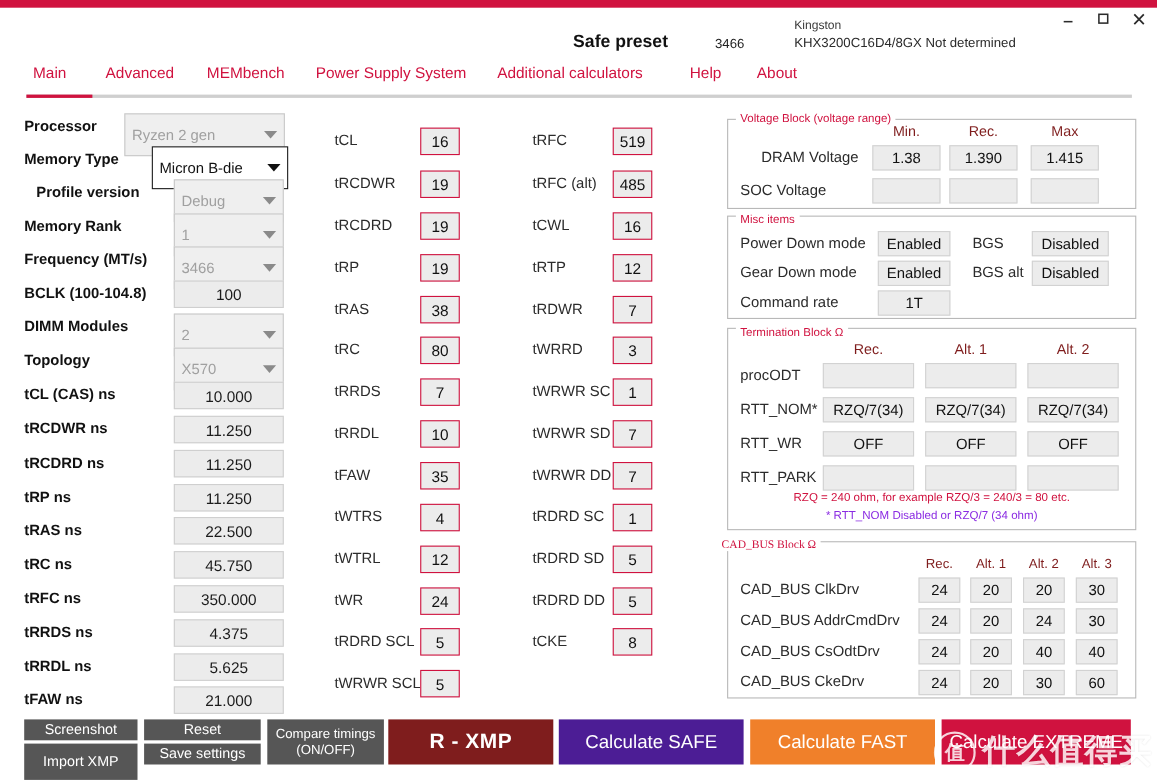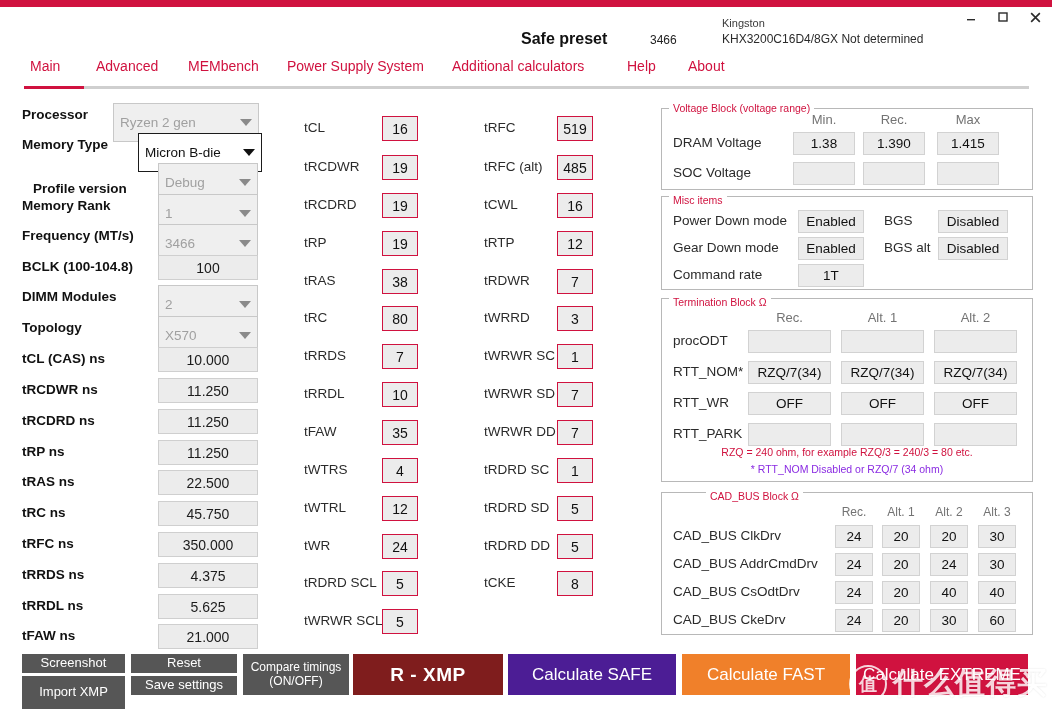--- a/index.html
+++ b/index.html
@@ -48,21 +48,21 @@
 
   
   .t-label{position:absolute;font-size:13.5px;color:#2b2b2b;white-space:nowrap;}
   .t-box{position:absolute;box-sizing:border-box;height:25px;background:#ececec;
          border:1.6px solid #d0123f;font-size:14px;color:#111;
          display:flex;align-items:center;justify-content:center;}
 
   
   .gbox{position:absolute;box-sizing:border-box;border:1px solid #b8b8b8;background:#fff;}
   .gtitle{position:absolute;font-size:10.5px;color:#d0123f;background:#fff;padding:0 4px;white-space:nowrap;}
-  .col-head{position:absolute;font-size:13px;color:#737373;text-align:center;}
+  .col-head{position:absolute;font-size:13px;color:#7f1d1d;text-align:center;}
   .r-label{position:absolute;font-size:13.5px;color:#2b2b2b;white-space:nowrap;}
   .vbox{position:absolute;box-sizing:border-box;height:23px;background:#ececec;border:1px solid #d2d2d2;
         font-size:13.5px;color:#111;display:flex;align-items:center;justify-content:center;}
   .vbox.empty{color:transparent;}
   .note{position:absolute;font-size:10.5px;color:#d0123f;text-align:center;white-space:nowrap;}
   .note.alt{color:#8a2be2;}
 
   
   .btn{position:absolute;box-sizing:border-box;display:flex;align-items:center;justify-content:center;
        text-align:center;cursor:pointer;color:#fff;font-size:13px;line-height:1.15;}
@@ -127,21 +127,21 @@
       <div class="lp-label" style="top: 107px;">Processor</div>
       <div class="combo" style="left: 113px; top: 103px; width: 146px;">
         <span class="cv">Ryzen 2 gen</span>
         <span class="arrow"></span>
       </div>
       <div class="lp-label" style="top: 137px;">Memory Type</div>
       <div class="combo active" style="left: 138px; top: 133px; width: 124px;">
         <span class="cv">Micron B-die</span>
         <span class="arrow"></span>
       </div>
-      <div class="lp-label" style="top: 181px; padding-left: 11px;">Profile version</div>
+      <div class="lp-label" style="top: 167px; padding-left: 11px;">Profile version</div>
       <div class="combo" style="left: 158px; top: 163px; width: 100px;">
         <span class="cv">Debug</span>
         <span class="arrow"></span>
       </div>
       <div class="lp-label" style="top: 198px;">Memory Rank</div>
       <div class="combo" style="left: 158px; top: 194px; width: 100px;">
         <span class="cv">1</span>
         <span class="arrow"></span>
       </div>
       <div class="lp-label" style="top: 228px;">Frequency (MT/s)</div>
@@ -241,21 +241,21 @@
       <div class="t-label" style="left: 484px; top: 575px;">tCKE</div>
       <div class="t-box" style="left: 557px; top: 571px; width: 36px;">8</div>
     </div>
 
   <div class="gbox" style="left:661px;top:108px;width:372px;height:82px;"></div>
   <div class="gtitle" style="left:669px;top:102px;">Voltage Block (voltage range)</div>
   <div id="voltblock">
       <div class="col-head" style="left: 793px; top: 112px; width: 62px;">Min.</div>
       <div class="col-head" style="left: 863px; top: 112px; width: 62px;">Rec.</div>
       <div class="col-head" style="left: 937px; top: 112px; width: 62px;">Max</div>
-      <div class="r-label" style="left: 673px; top: 135px;">DRAM Voltage</div>
+      <div class="r-label" style="left: 692px; top: 135px;">DRAM Voltage</div>
       <div class="vbox" style="left: 793px; top: 132px; width: 62px;">1.38</div>
       <div class="vbox" style="left: 863px; top: 132px; width: 62px;">1.390</div>
       <div class="vbox" style="left: 937px; top: 132px; width: 62px;">1.415</div>
       <div class="r-label" style="left: 673px; top: 165px;">SOC Voltage</div>
       <div class="vbox empty" style="left: 793px; top: 162px; width: 62px;"></div>
       <div class="vbox empty" style="left: 863px; top: 162px; width: 62px;"></div>
       <div class="vbox empty" style="left: 937px; top: 162px; width: 62px;"></div>
     </div>
 
   <div class="gbox" style="left:661px;top:196px;width:372px;height:94px;"></div>
@@ -293,21 +293,21 @@
       <div class="vbox" style="left: 934px; top: 392px; width: 83px;">OFF</div>
       <div class="r-label" style="left: 673px; top: 426px;">RTT_PARK</div>
       <div class="vbox empty" style="left: 748px; top: 423px; width: 83px;"></div>
       <div class="vbox empty" style="left: 841px; top: 423px; width: 83px;"></div>
       <div class="vbox empty" style="left: 934px; top: 423px; width: 83px;"></div>
     </div>
   <div class="note" style="left:661px;top:446px;width:372px;">RZQ = 240 ohm, for example RZQ/3 = 240/3 = 80 etc.</div>
   <div class="note alt" style="left:661px;top:463px;width:372px;">* RTT_NOM Disabled or RZQ/7 (34 ohm)</div>
 
   <div class="gbox" style="left:661px;top:492px;width:372px;height:143px;"></div>
-  <div class="gtitle" style="left:706px;top:490px;">CAD_BUS Block Ω</div>
+  <div class="gtitle" style="left:652px;top:490px;font-family:Liberation Serif, serif;">CAD_BUS Block Ω</div>
   <div id="cadblock">
       <div class="col-head" style="left: 835px; top: 505px; width: 38px; font-size: 12px;">Rec.</div>
       <div class="col-head" style="left: 882px; top: 505px; width: 38px; font-size: 12px;">Alt. 1</div>
       <div class="col-head" style="left: 930px; top: 505px; width: 38px; font-size: 12px;">Alt. 2</div>
       <div class="col-head" style="left: 978px; top: 505px; width: 38px; font-size: 12px;">Alt. 3</div>
       <div class="r-label" style="left: 673px; top: 528px;">CAD_BUS ClkDrv</div>
       <div class="vbox" style="left: 835px; top: 525px; width: 38px;">24</div>
       <div class="vbox" style="left: 882px; top: 525px; width: 38px;">20</div>
       <div class="vbox" style="left: 930px; top: 525px; width: 38px;">20</div>
       <div class="vbox" style="left: 978px; top: 525px; width: 38px;">30</div>

